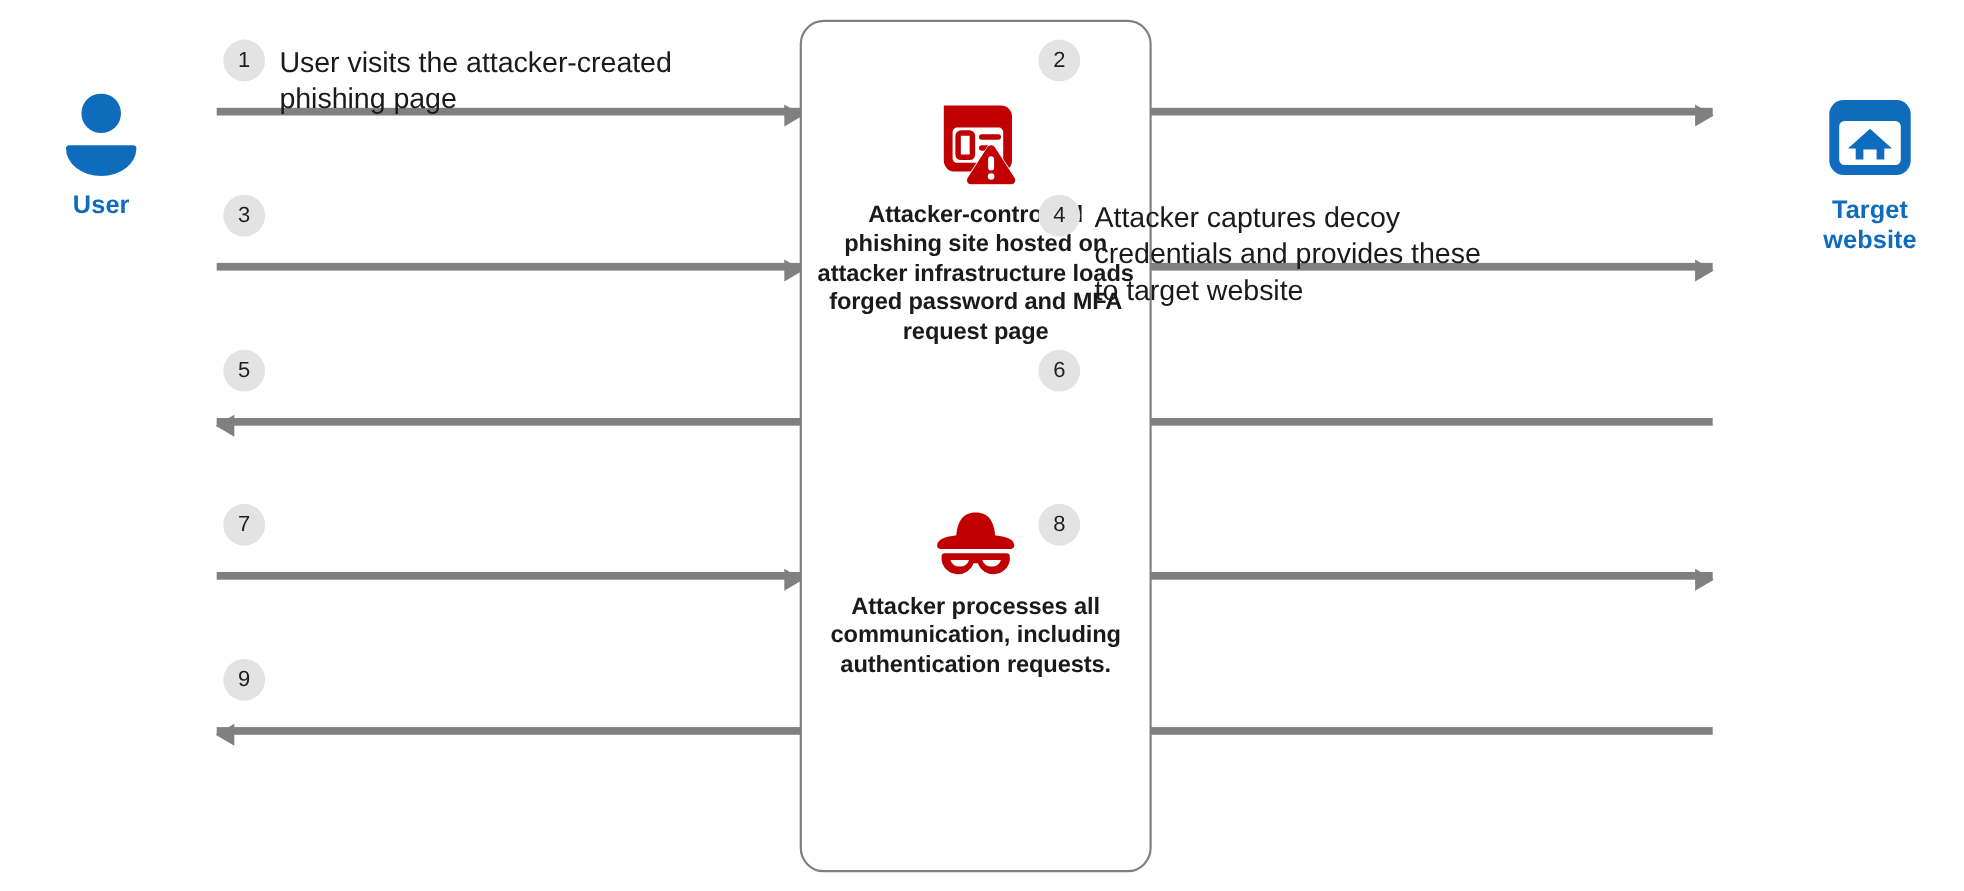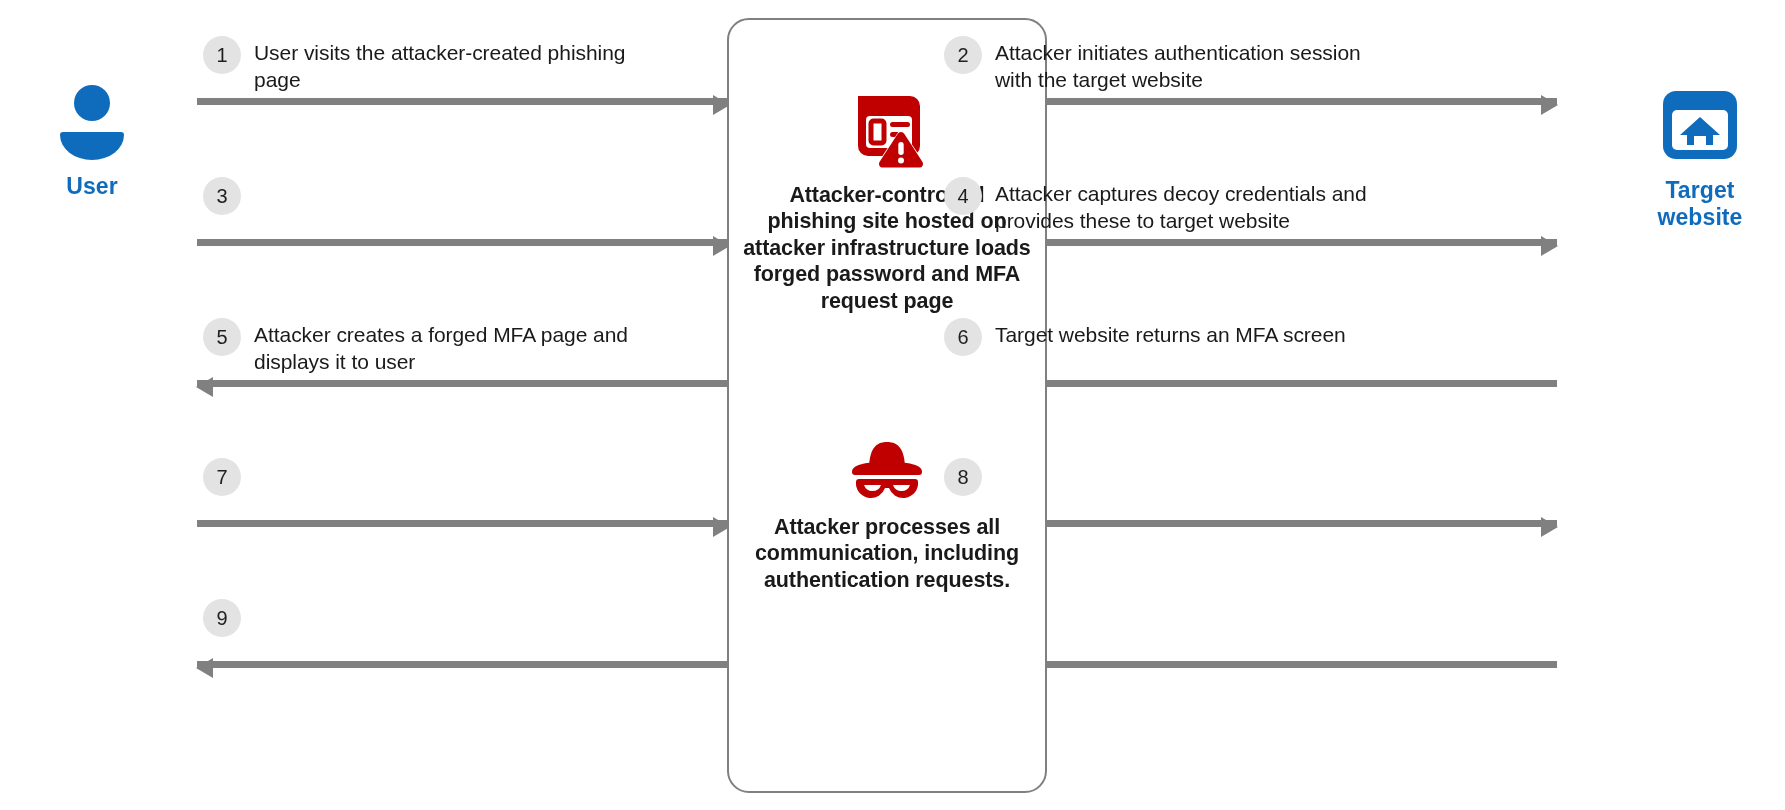--- a/index.html
+++ b/index.html
@@ -52,21 +52,21 @@
   }
 
   .attacker-section {
     position: absolute;
     left: 0;
     width: 100%;
     text-align: center;
     padding: 0 14px;
   }
   #attacker-section-1 { top: 72px; }
-  #attacker-section-2 { top: 418px; }
+  #attacker-section-2 { top: 442px; }
 
   .attacker-icon-wrap {
     display: flex;
     justify-content: center;
     margin-bottom: 14px;
   }
   .icon-phishing { width: 78px; height: 76px; display: block; }
   .icon-spy { width: 86px; height: 62px; display: block; }
 
   .attacker-text {
@@ -93,21 +93,21 @@
     background: #e3e3e3;
     color: #1f1f1f;
     font-size: 20px;
     display: flex;
     align-items: center;
     justify-content: center;
     line-height: 1;
     font-weight: 400;
   }
   .step-text {
-    font-size: 21px;
+    font-size: 26px;
     line-height: 1.28;
     color: #1a1a1a;
     padding-top: 4px;
     letter-spacing: -0.05px;
   }
   .step-left  { width: 470px; }
   .step-right { width: 430px; }
 
   
   .flow {
@@ -196,21 +196,20 @@
     <div class="step-badge">1</div>
     <div class="step-text">User visits the attacker-created phishing page</div>
   </div>
   <div class="flow" style="left:197px; top:95px; width:532px;">
     <div class="shaft" style="left:0; right:0;"></div>
     <div class="head head-right" style="right:-1px; top:50%;"></div>
   </div>
 
   <div class="step step-right" style="left:944px; top:36px;">
     <div class="step-badge">2</div>
-    <div class="step-text">Attacker initiates authentication session with the target website</div>
   </div>
   <div class="flow" style="left:1045px; top:95px; width:512px;">
     <div class="shaft" style="left:0; right:0;"></div>
     <div class="head head-right" style="right:-1px; top:50%;"></div>
   </div>
 
   <div class="step step-left" style="left:203px; top:177px;">
     <div class="step-badge">3</div>
   </div>
   <div class="flow" style="left:197px; top:236px; width:532px;">
@@ -222,30 +221,28 @@
     <div class="step-badge">4</div>
     <div class="step-text">Attacker captures decoy credentials and provides these to target website</div>
   </div>
   <div class="flow" style="left:1045px; top:236px; width:512px;">
     <div class="shaft" style="left:0; right:0;"></div>
     <div class="head head-right" style="right:-1px; top:50%;"></div>
   </div>
 
   <div class="step step-left" style="left:203px; top:318px;">
     <div class="step-badge">5</div>
-    <div class="step-text">Attacker creates a forged MFA page and displays it to user</div>
   </div>
   <div class="flow" style="left:197px; top:377px; width:532px;">
     <div class="shaft" style="left:0; right:0;"></div>
     <div class="head head-left" style="left:-1px; top:50%;"></div>
   </div>
 
   <div class="step step-right" style="left:944px; top:318px;">
     <div class="step-badge">6</div>
-    <div class="step-text">Target website returns an MFA screen</div>
   </div>
   <div class="flow" style="left:1045px; top:377px; width:512px;">
     <div class="shaft" style="left:0; right:0;"></div>
   </div>
 
   <div class="step step-left" style="left:203px; top:458px;">
     <div class="step-badge">7</div>
   </div>
   <div class="flow" style="left:197px; top:517px; width:532px;">
     <div class="shaft" style="left:0; right:0;"></div>

